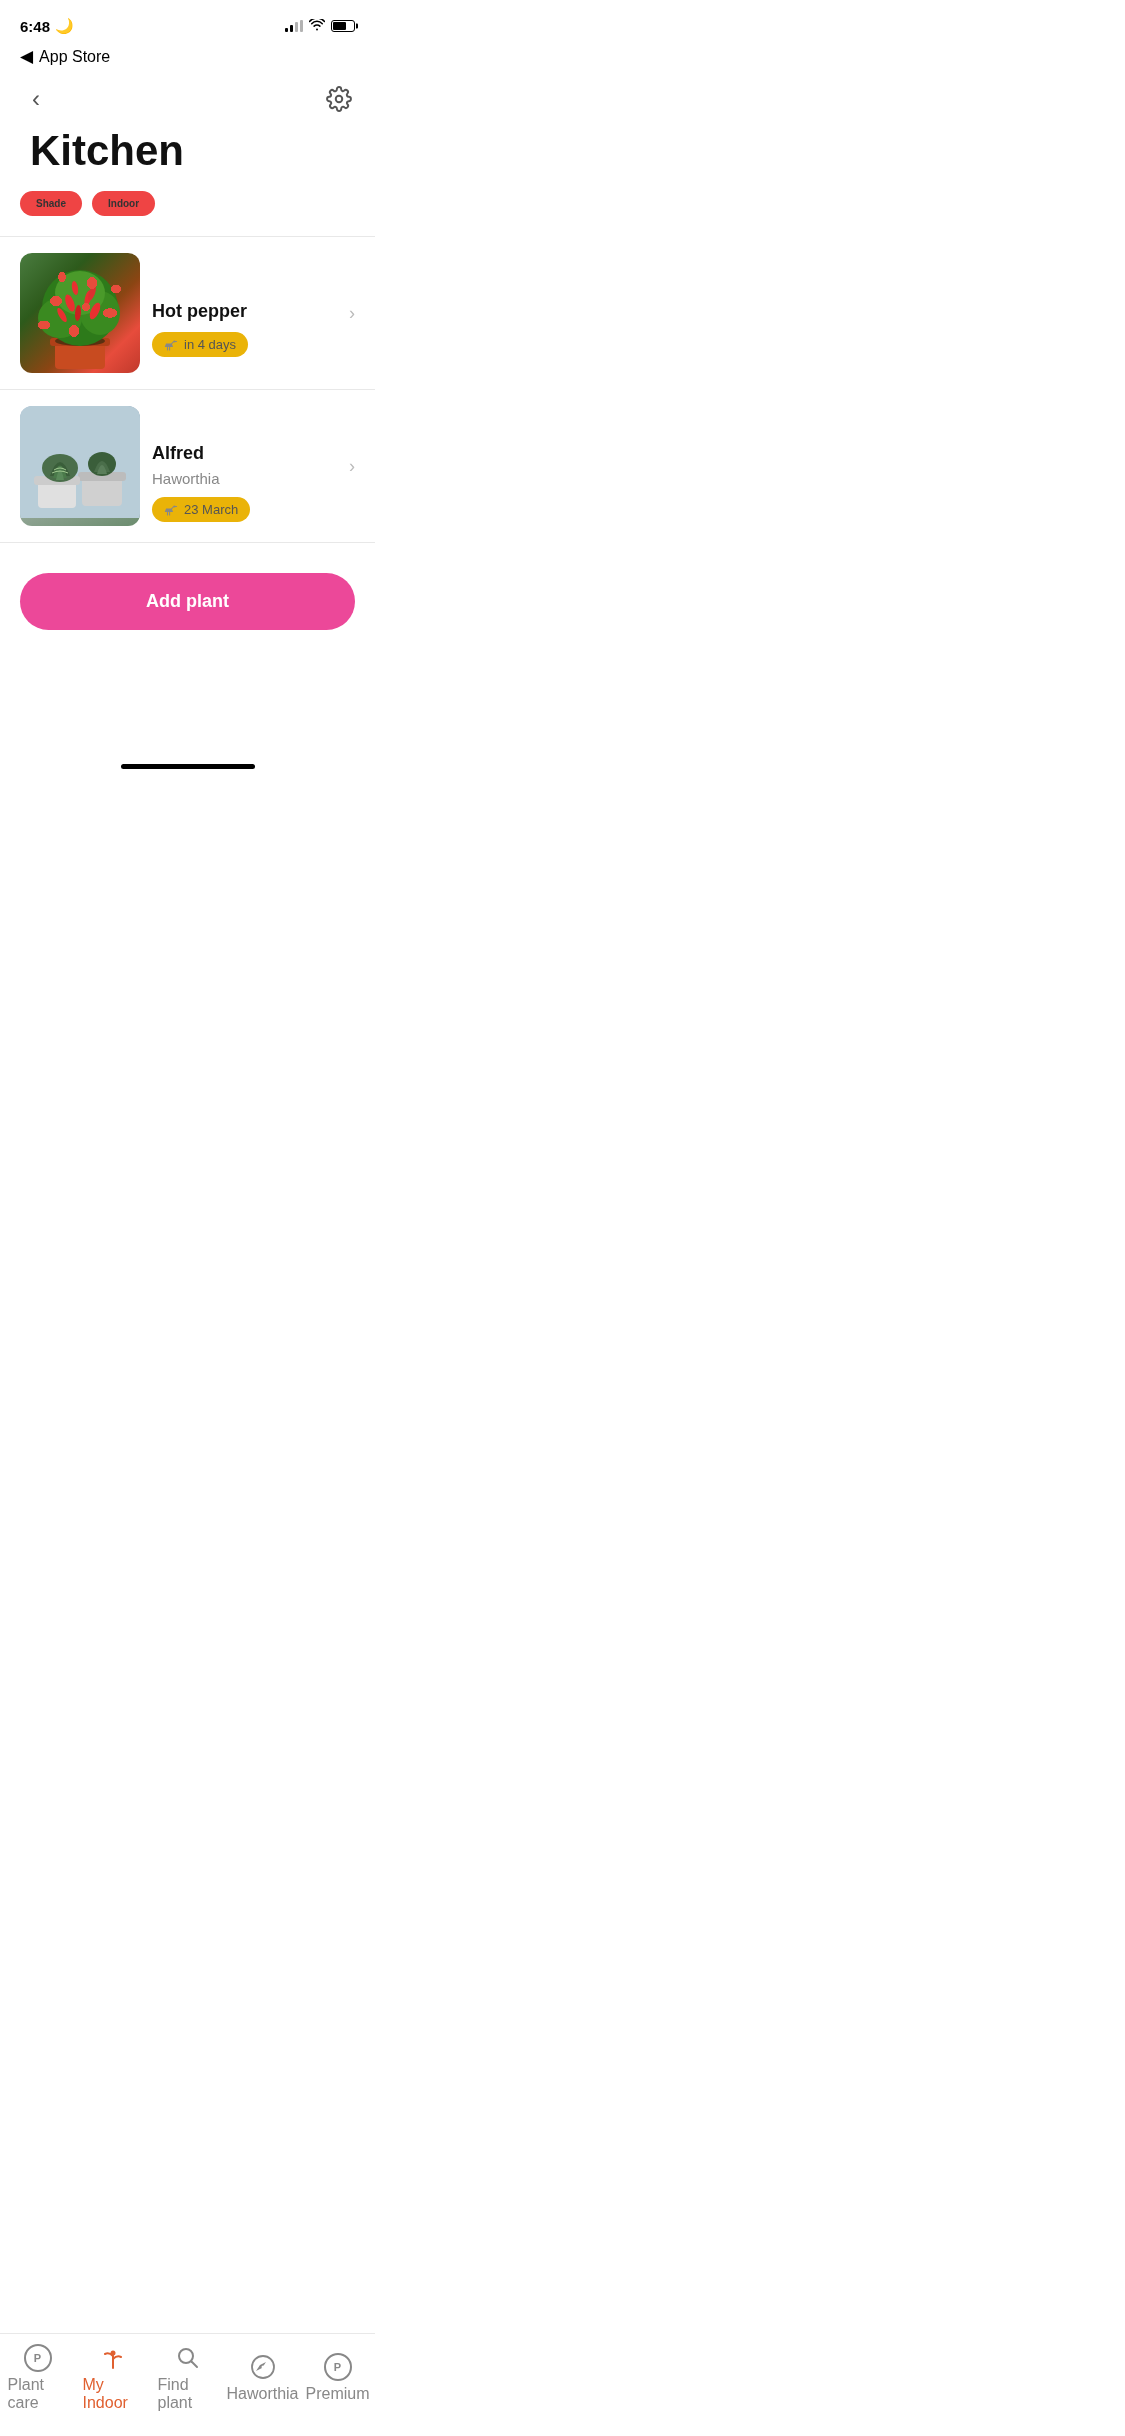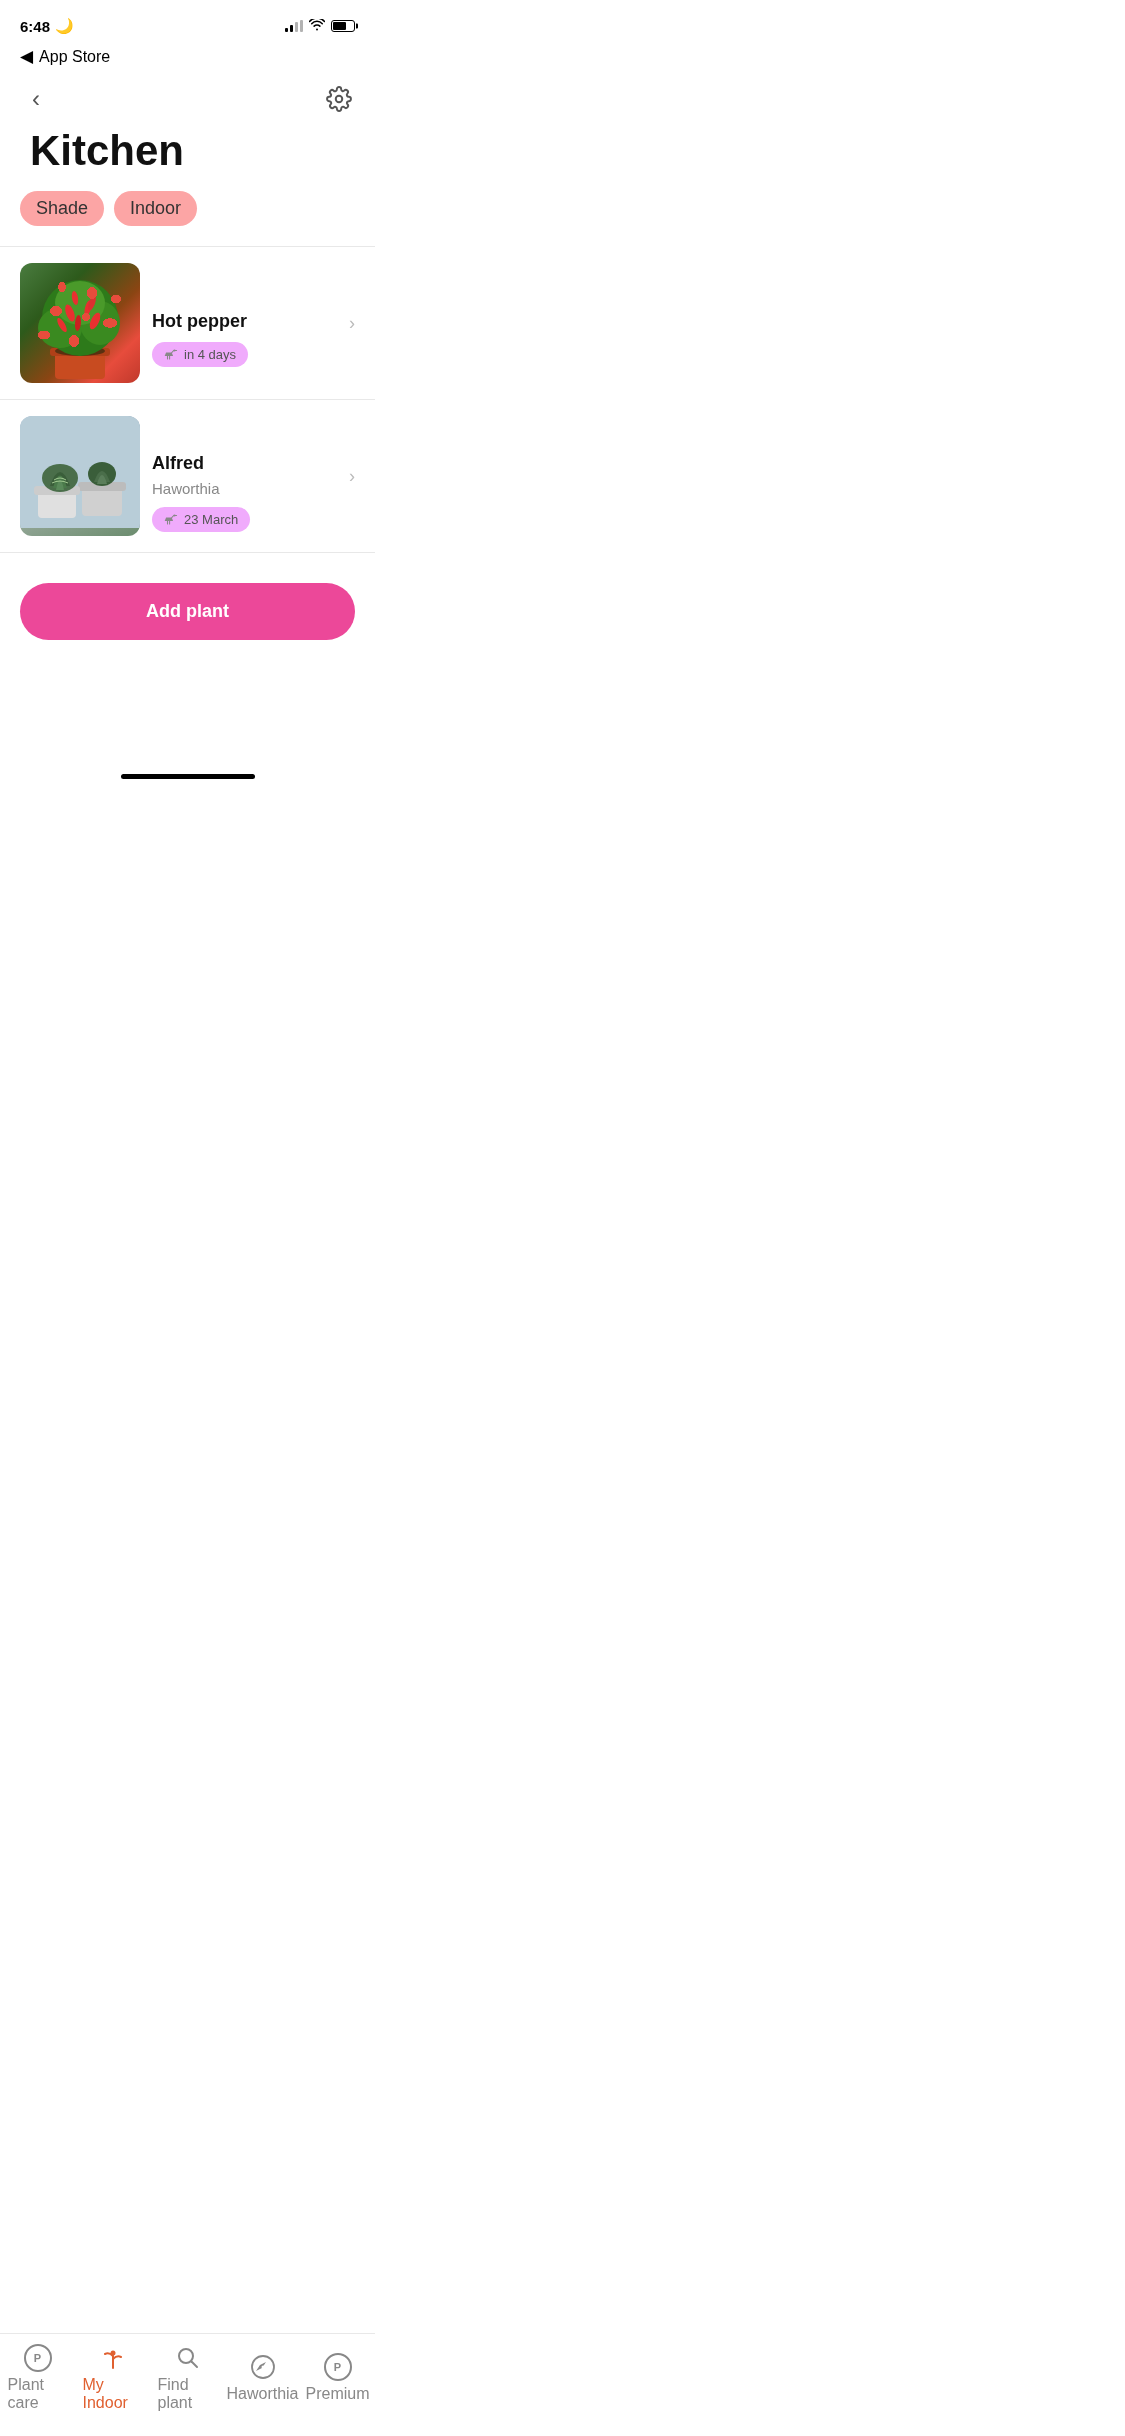--- a/index.html
+++ b/index.html
@@ -129,26 +129,26 @@
       margin-left: 10px;
     }
 
     
     .tags-row {
       display: flex;
       gap: 10px;
       padding: 0 20px 20px 20px;
     }
     .tag {
-      background: #fca5a5;
+      background: #ef4444;
       border-radius: 20px;
       padding: 7px 16px;
-      font-size: 18px;
+      font-size: 10px;
       color: #333;
-      font-weight: 400;
+      font-weight: 700;
     }
 
     
     .divider {
       height: 1px;
       background: #e8e8e8;
       margin: 0;
     }
 
     
@@ -208,23 +208,23 @@
       font-weight: 600;
       color: #111;
       margin-top: 32px;
     }
     .plant-species {
       font-size: 15px;
       color: #888;
     }
     .plant-next-care {
       display: inline-flex;
-      align-items: flex-start;
+      align-items: flex-end;
       gap: 6px;
-      background: #f0abfc;
+      background: #eab308;
       border-radius: 16px;
       padding: 5px 12px;
       font-size: 13px;
       color: #555;
       margin-top: 4px;
       width: fit-content;
     }
     .chevron-right {
       color: #bbb;
       font-size: 18px;

